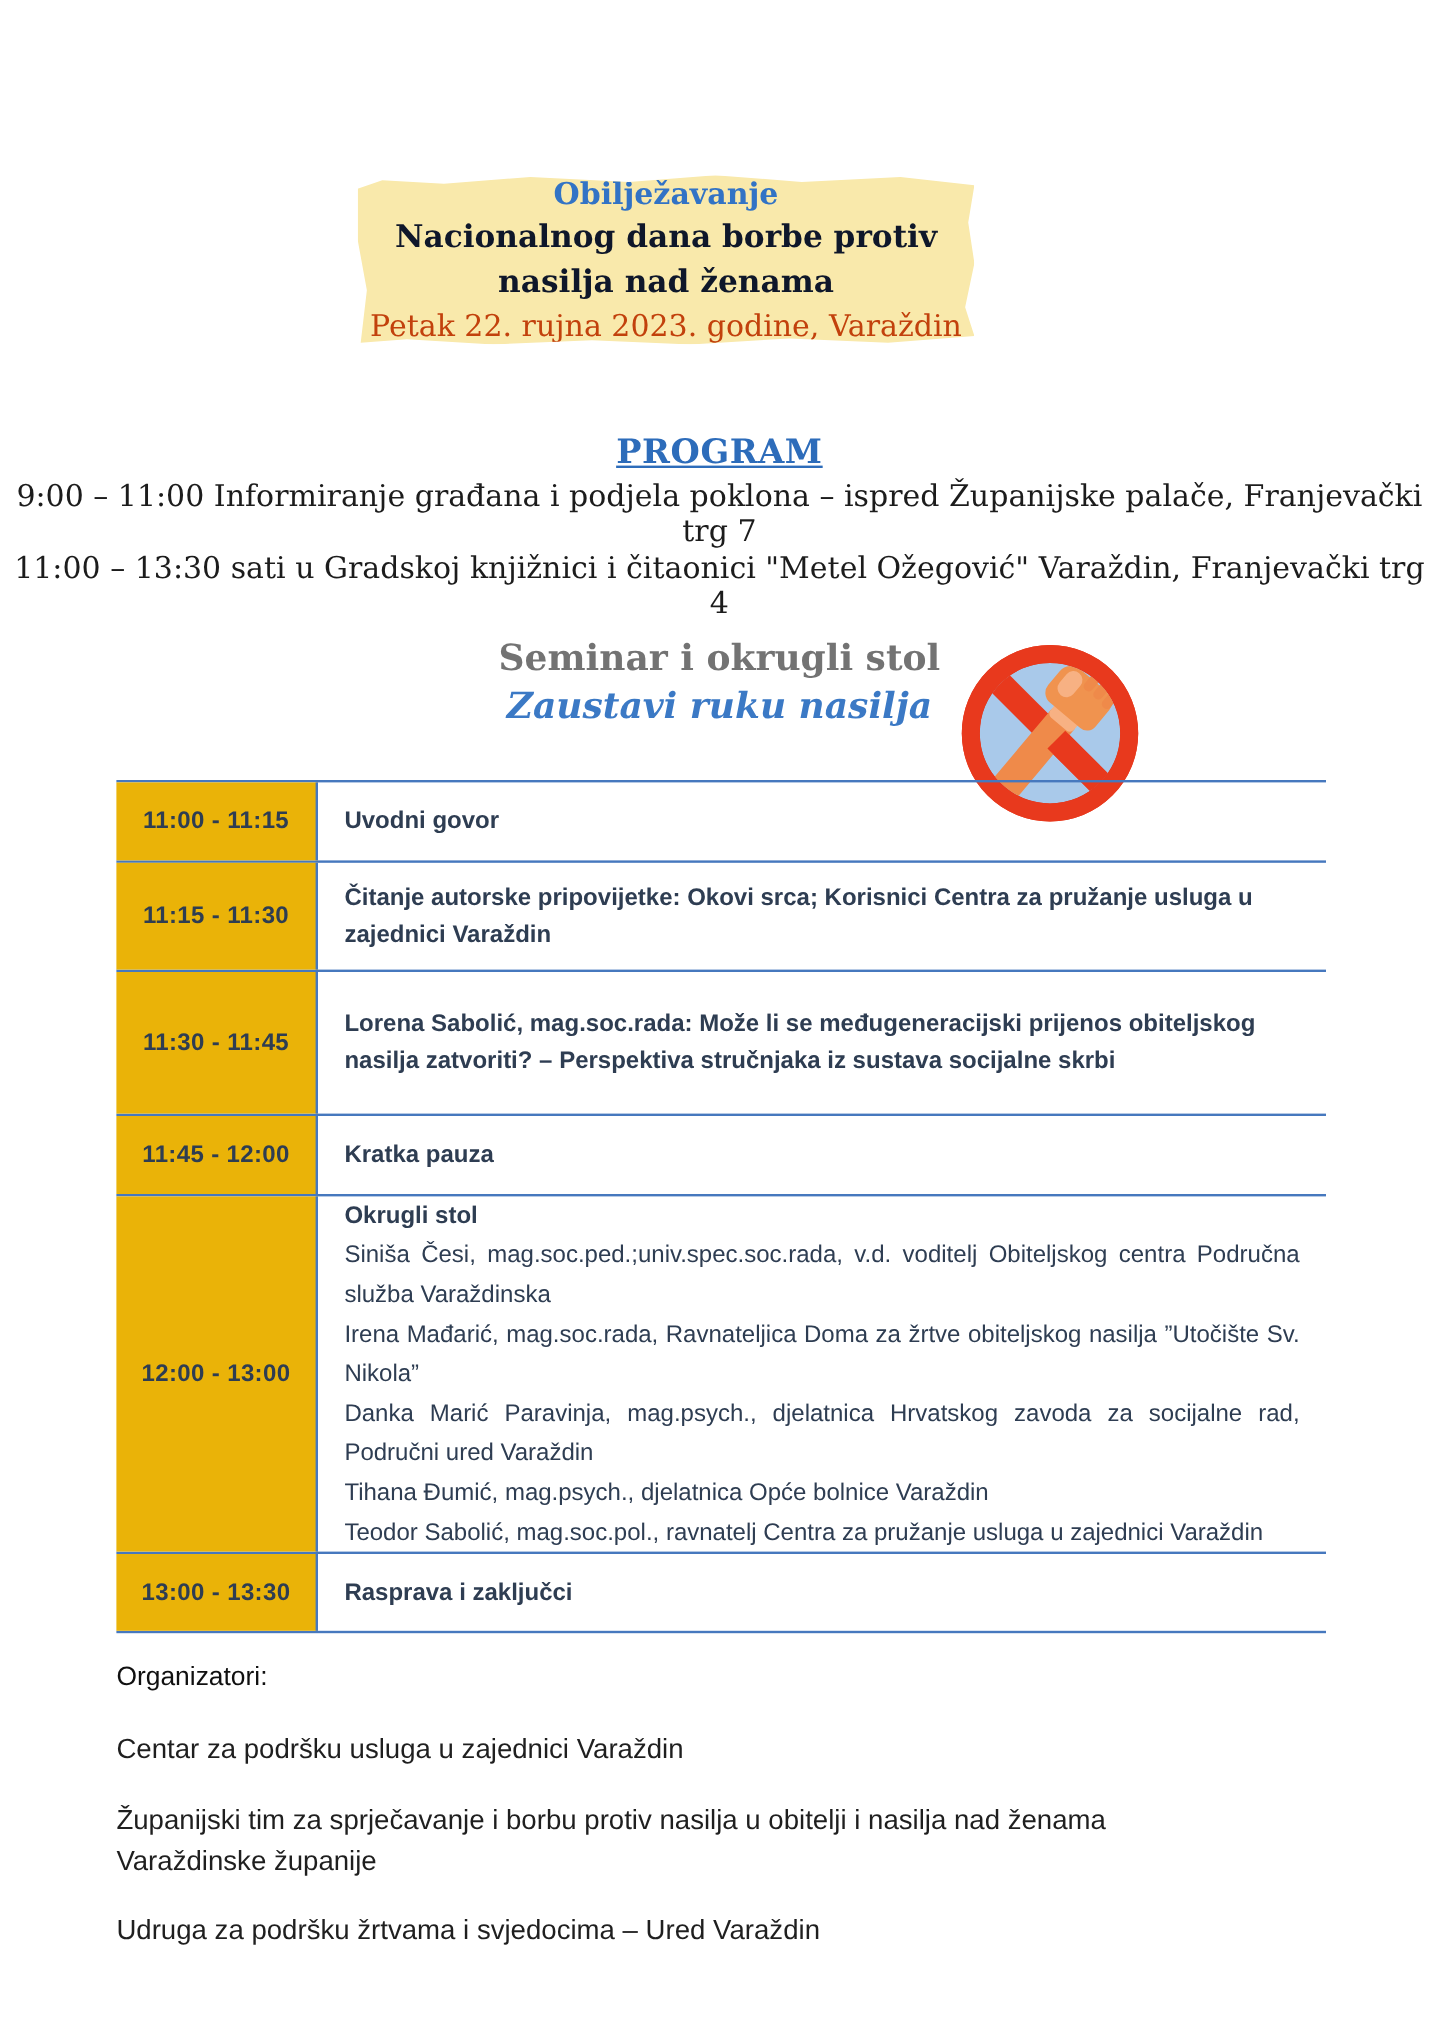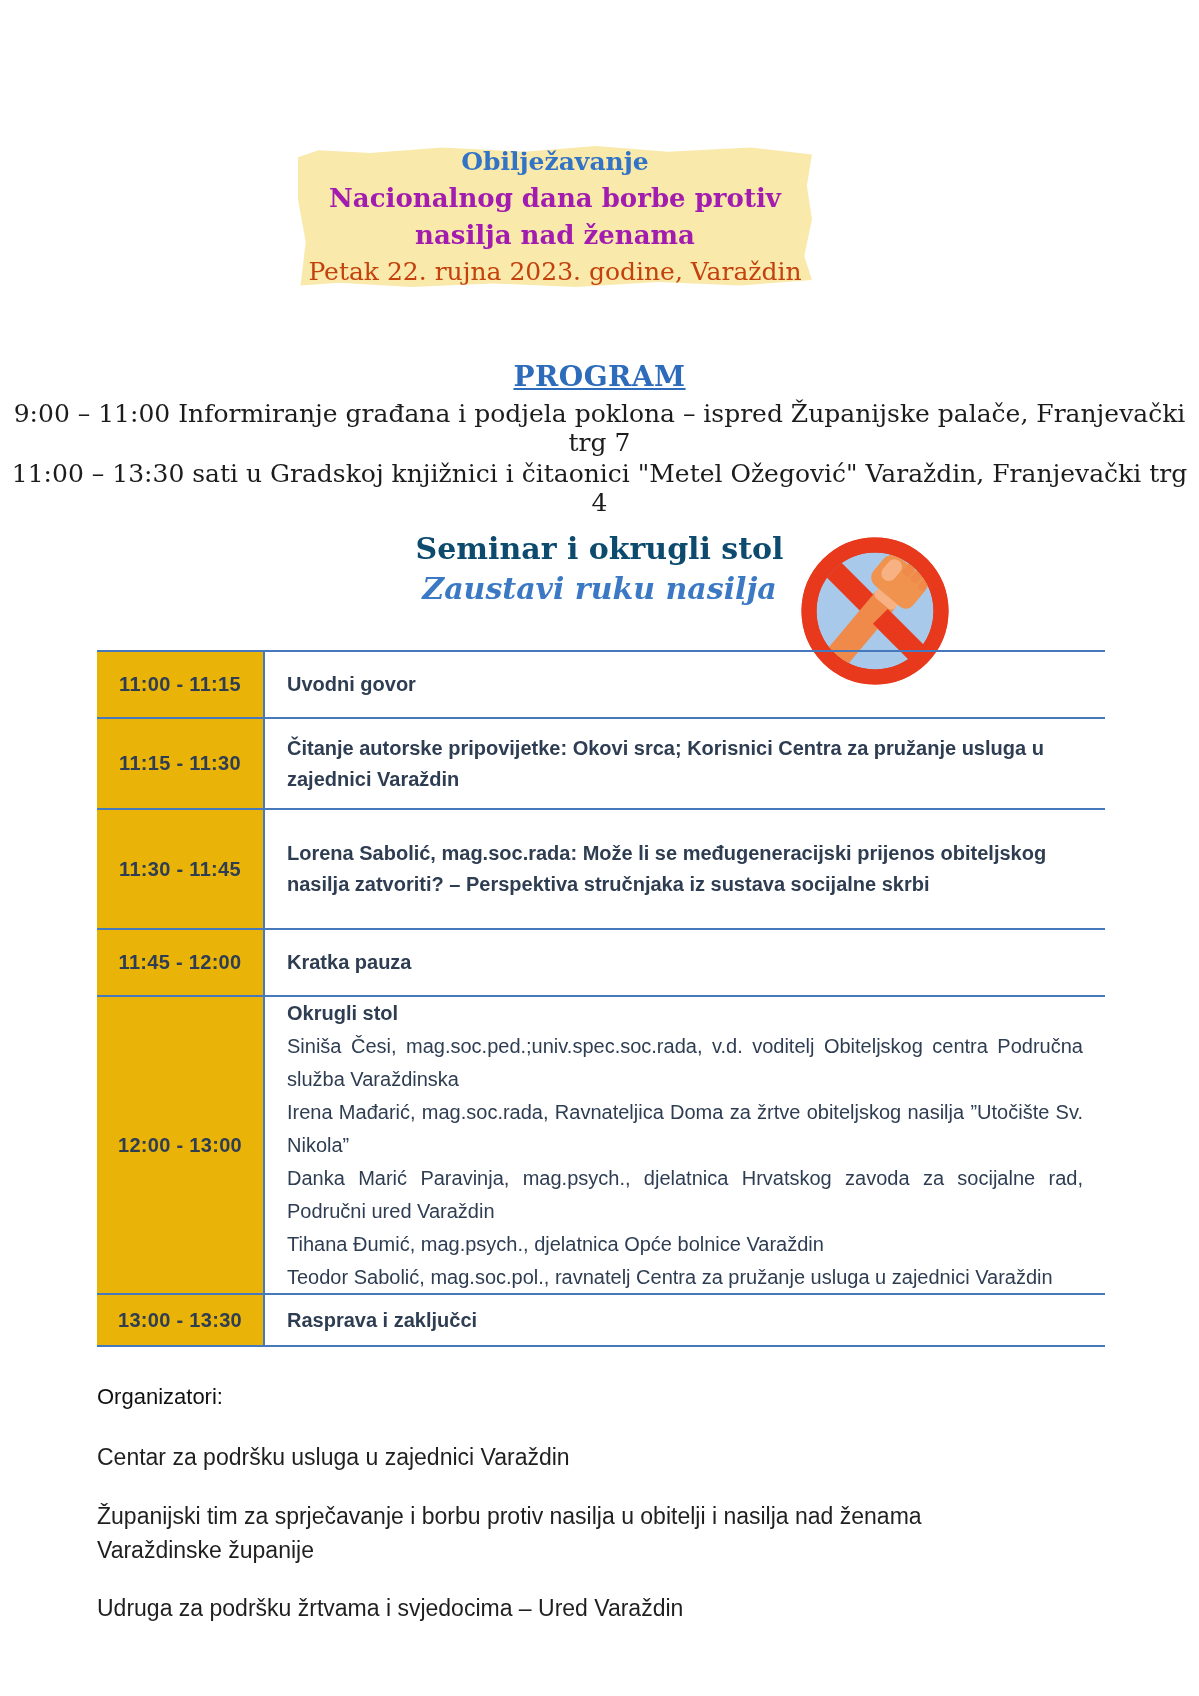--- a/index.html
+++ b/index.html
@@ -12,28 +12,28 @@
   }
   
   .banner{
     position:absolute;left:298px;top:146px;width:514px;height:141px;
     background:#f9e9ab;
     clip-path:polygon(0% 8%,4% 3%,14% 5%,28% 1%,44% 4%,58% 0%,72% 4%,88% 1%,100% 6%,99% 28%,100% 52%,98.5% 78%,100% 95%,86% 99%,70% 96.5%,54% 100%,38% 97.5%,22% 100%,8% 97%,0.5% 99%,1.5% 68%,0% 38%);
     display:flex;flex-direction:column;justify-content:center;align-items:center;
     text-align:center;
   }
   .banner-line1{color:#3273c5;font-weight:bold;font-size:25px;line-height:36px;}
-  .banner-line2{color:#a21caf;font-weight:bold;font-size:26px;line-height:37px;}
+  .banner-line2{color:#0f172a;font-weight:bold;font-size:26px;line-height:37px;}
   .banner-line3{color:#c2410c;font-size:25px;line-height:36px;}
   
   .center-line{position:absolute;left:0;width:100%;text-align:center;}
   .program-heading{top:360px;color:#2d6cba;font-size:28px;font-weight:bold;text-decoration:underline;letter-spacing:.5px;}
   .schedule-1{top:399px;color:#1c1c1c;font-size:25px;}
   .schedule-2{top:459px;color:#1c1c1c;font-size:25px;}
-  .seminar-title{top:531px;color:#0c4a6e;font-size:30px;font-weight:bold;}
+  .seminar-title{top:531px;color:#737373;font-size:30px;font-weight:bold;}
   .seminar-subtitle{top:571px;color:#3b79c5;font-size:30px;font-weight:bold;font-style:italic;}
   
   .icon-wrap{position:absolute;left:800px;top:536px;width:150px;height:150px;}
   
   .agenda{
     position:absolute;left:97px;top:650px;width:1008px;
     font-family:"Liberation Sans", sans-serif;
     color:#2e3d52;
     border-bottom:2px solid #4678be;
   }
@@ -42,21 +42,21 @@
     width:168px;min-width:168px;background:#eab308;
     border-right:2px solid #4678be;box-sizing:border-box;
     display:flex;align-items:center;justify-content:center;
     font-weight:bold;font-size:20px;letter-spacing:.3px;
   }
   .agenda-row .desc-cell{
     flex:1;display:flex;flex-direction:column;justify-content:center;
     padding:10px 22px;box-sizing:border-box;
     font-weight:bold;font-size:20px;line-height:31px;
   }
-  .r1{height:67px;}.r2{height:91px;}.r3{height:120px;}.r4{height:67px;}.r5{height:298px;}.r6{height:52px;}
+  .r1{height:67px;}.r2{height:91px;}.r3{height:120px;}.r4{height:67px;}.r5{height:298px;}.r6{height:66px;}
   .participants p{margin:0;font-weight:normal;text-align:justify;line-height:33px;font-size:20px;}
   .round-table-title{font-weight:bold;line-height:33px;}
   
   .org{position:absolute;left:97px;font-family:"Liberation Sans", sans-serif;color:#1f1f1f;}
   .org-heading{top:1384px;font-size:22px;font-weight:normal;color:#101010;}
   .org-item-1{top:1444px;font-size:23px;}
   .org-item-2{top:1499px;font-size:23px;line-height:34px;}
   .org-item-3{top:1595px;font-size:23px;}
 </style>
 </head>

